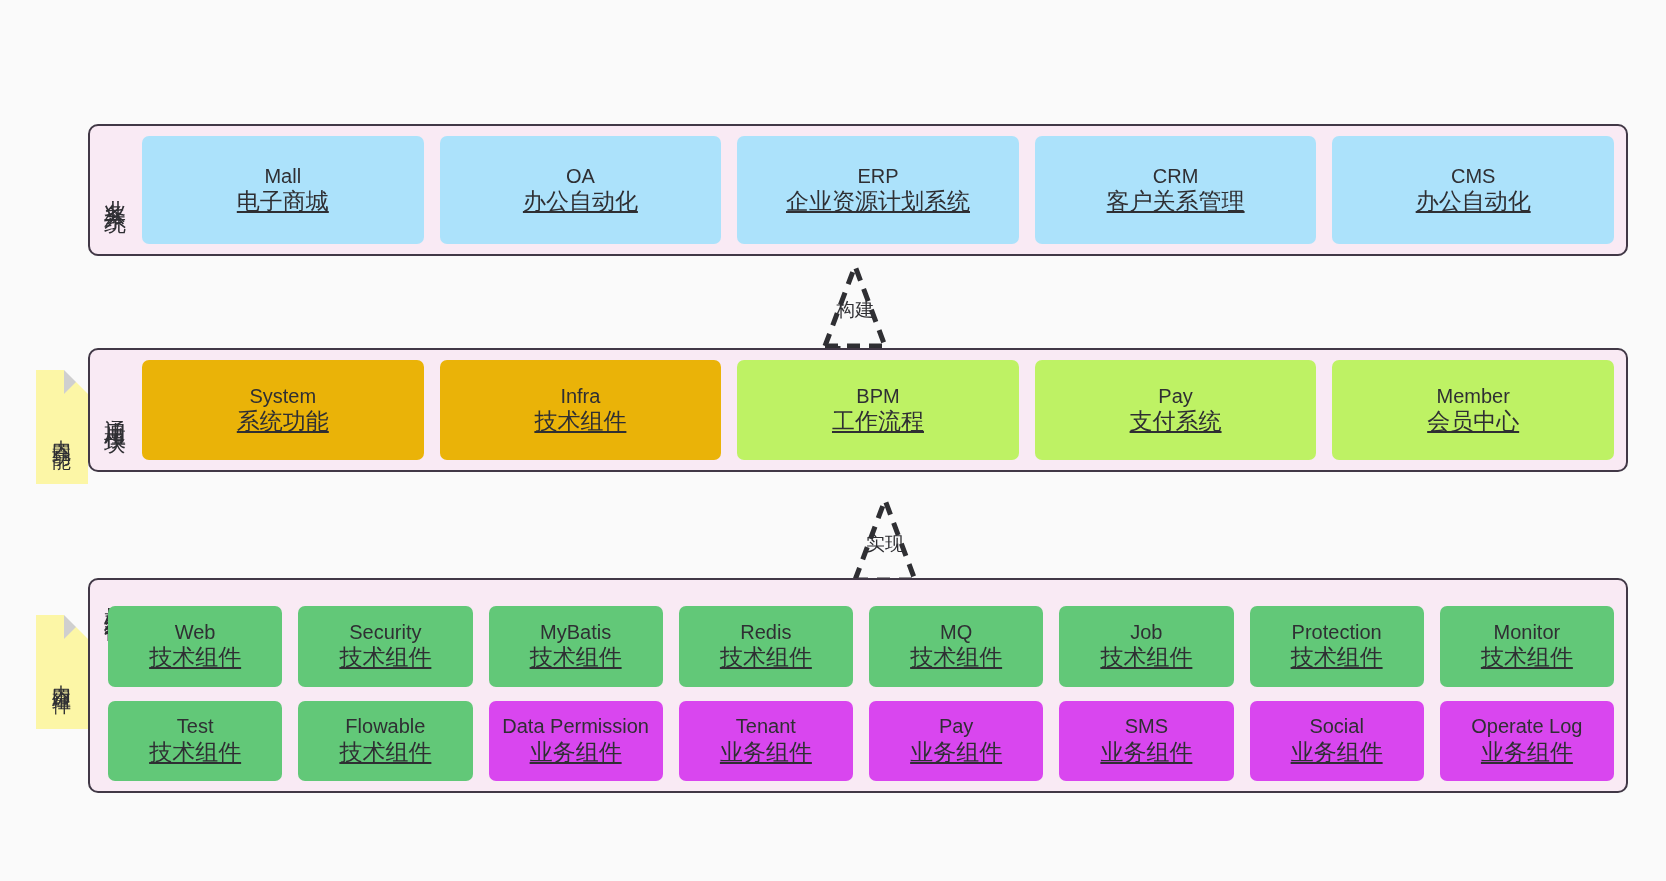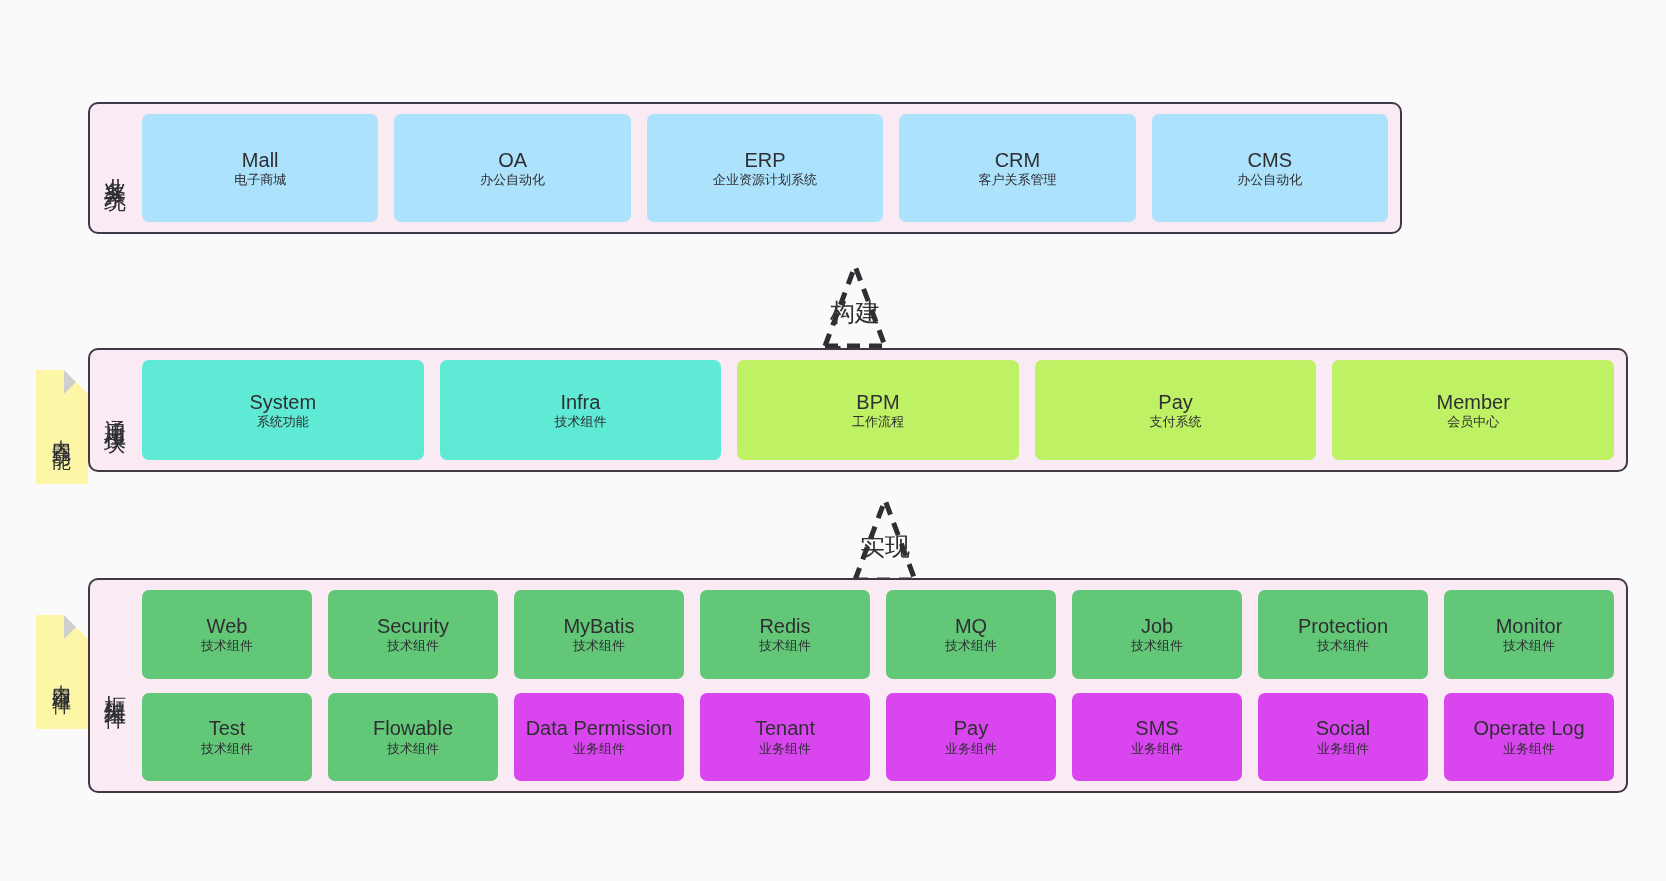--- a/index.html
+++ b/index.html
@@ -64,24 +64,24 @@
     flex-direction: column;
     align-items: center;
     justify-content: center;
     text-align: center;
     color: #2f2f33;
     line-height: 1.18;
     padding: 6px 4px;
     min-width: 0;
   }
   .card .t1 { font-size: 20px; }
-  .card .t2 { font-size: 13px; }
+  .card .t2 { font-size: 23px; text-decoration: underline; }
 
   .c-blue        { background: #ace2fb; }
-  .c-red         { background: #5eead4; text-align: right; }
+  .c-red         { background: #eab308; text-align: right; }
   .c-pink        { background: #bef264; }
   .c-green       { background: #62c878; }
   .c-lightgreen  { background: #d946ef; }
 
   
   .note {
     position: absolute;
     background: #fcf6a6;
     width: 52px;
     display: flex;
@@ -121,32 +121,32 @@
     position: absolute;
     width: 190px;
     height: 105px;
   }
   .connector svg { display: block; width: 190px; height: 105px; }
   .connector-label {
     position: absolute;
     left: 0; right: 0;
     top: 44px;
     text-align: center;
-    font-size: 25px;
+    font-size: 19px;
     color: #2f2f33;
     line-height: 1;
     user-select: none;
   }
 </style>
 </head>
 <body>
 
 <div id="canvas">
 
-  <div class="layer" id="layer-0" style="left:88px; top:102px; width:1314px; height:132px;">
+  <div class="layer" id="layer-0" style="left:88px; top:124px; width:1540px; height:132px;">
     <div class="layer-title">业务系统</div>
     <div class="layer-body">
       <div class="row">
         <div class="card c-blue">
           <div class="t1">Mall</div>
           <div class="t2">电子商城</div>
         </div>
         <div class="card c-blue">
           <div class="t1">OA</div>
           <div class="t2">办公自动化</div>
@@ -220,21 +220,21 @@
     </svg>
     <div class="connector-label">实现</div>
   </div>
   <svg style="position:absolute; left:774px; top:595px; width:190px; height:30px;" viewBox="0 0 190 30">
     <path d="M 78 0 L 78 26 L 112 26 L 112 0" fill="none" stroke="#2f2f33" stroke-width="5" stroke-dasharray="13,9"></path>
   </svg>
 
   <div class="note" style="left:36px; top:615px; height:114px;">
     <span>内置组件</span>
   </div>
-  <div class="layer" id="layer-2" style="left:88px; top:578px; width:1540px; height:215px;">
+  <div class="layer" id="layer-2" style="left:88px; top:578px; width:1540px; height:215px;flex-direction:column;">
     <div class="layer-title">框架组件</div>
     <div class="layer-body">
 
       <div class="row">
         <div class="card c-green">
           <div class="t1">Web</div>
           <div class="t2">技术组件</div>
         </div>
         <div class="card c-green">
           <div class="t1">Security</div>

